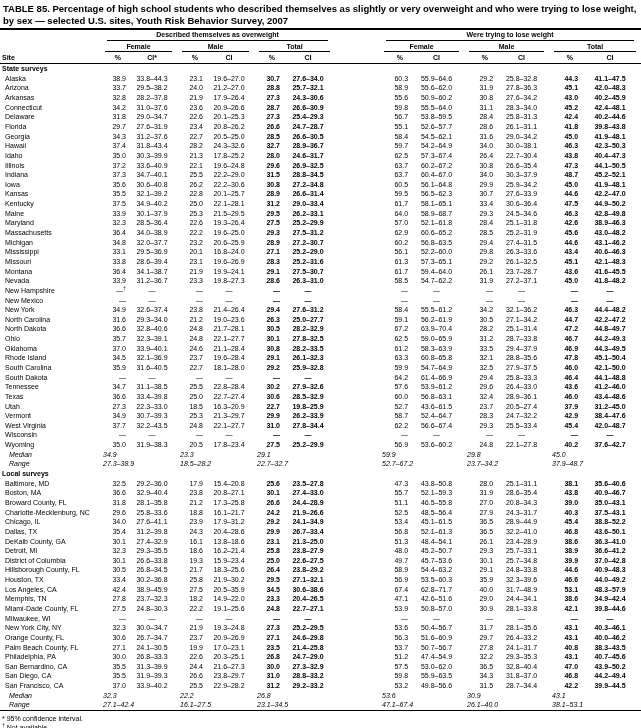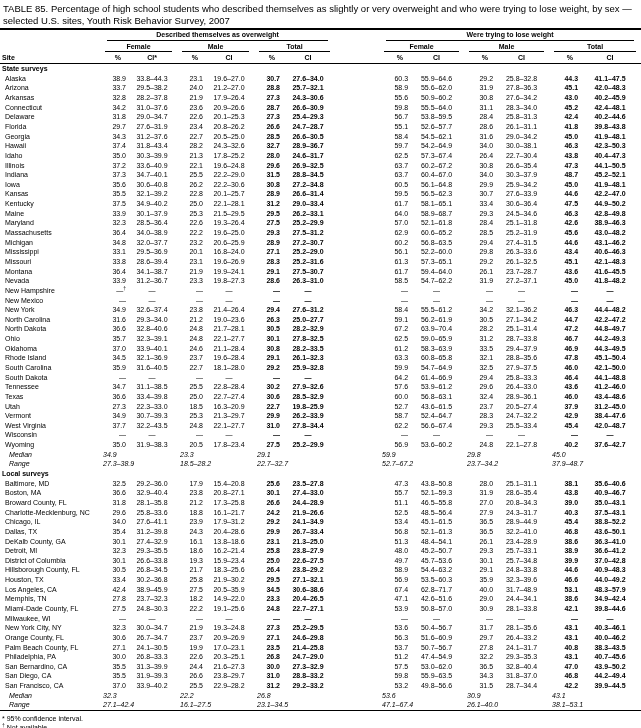--- a/index.html
+++ b/index.html
@@ -1,17 +1,17 @@
 <!DOCTYPE html>
 <html><head>
 <meta charset="utf-8">
 <style>
   html,body{margin:0;padding:0;background:#fff;color:#000;}
   body{width:641px;height:728px;font-family:"Liberation Sans","DejaVu Sans",sans-serif;overflow:hidden;}
-  .title{font-size:9.5px;font-weight:normal;line-height:1.22;padding:3px 4px 2px 3px;border-bottom:2px solid #000;letter-spacing:0;}
+  .title{font-size:9.5px;font-weight:bold;line-height:1.22;padding:3px 4px 2px 3px;border-bottom:2px solid #000;letter-spacing:0;}
   table{width:641px;border-collapse:collapse;table-layout:fixed;}
   td,th{font-size:7px;line-height:1.08;padding:1.05px 1px;white-space:nowrap;overflow:hidden;font-weight:normal;text-align:left;vertical-align:bottom;}
   thead th{font-weight:bold;}
   .ghead div{border-bottom:1px solid #000;text-align:center;padding:0 2px 1px 2px;margin:0 6px;}
   .shead div{border-bottom:1px solid #000;text-align:center;padding:0 2px 1px 2px;margin:0 4px;}
   .colhead-row th{border-bottom:1px solid #000;}
   .pct{text-align:right;}
   .ci{text-align:center;}
   .b{font-weight:bold;}
   .site{padding-left:5px;}

